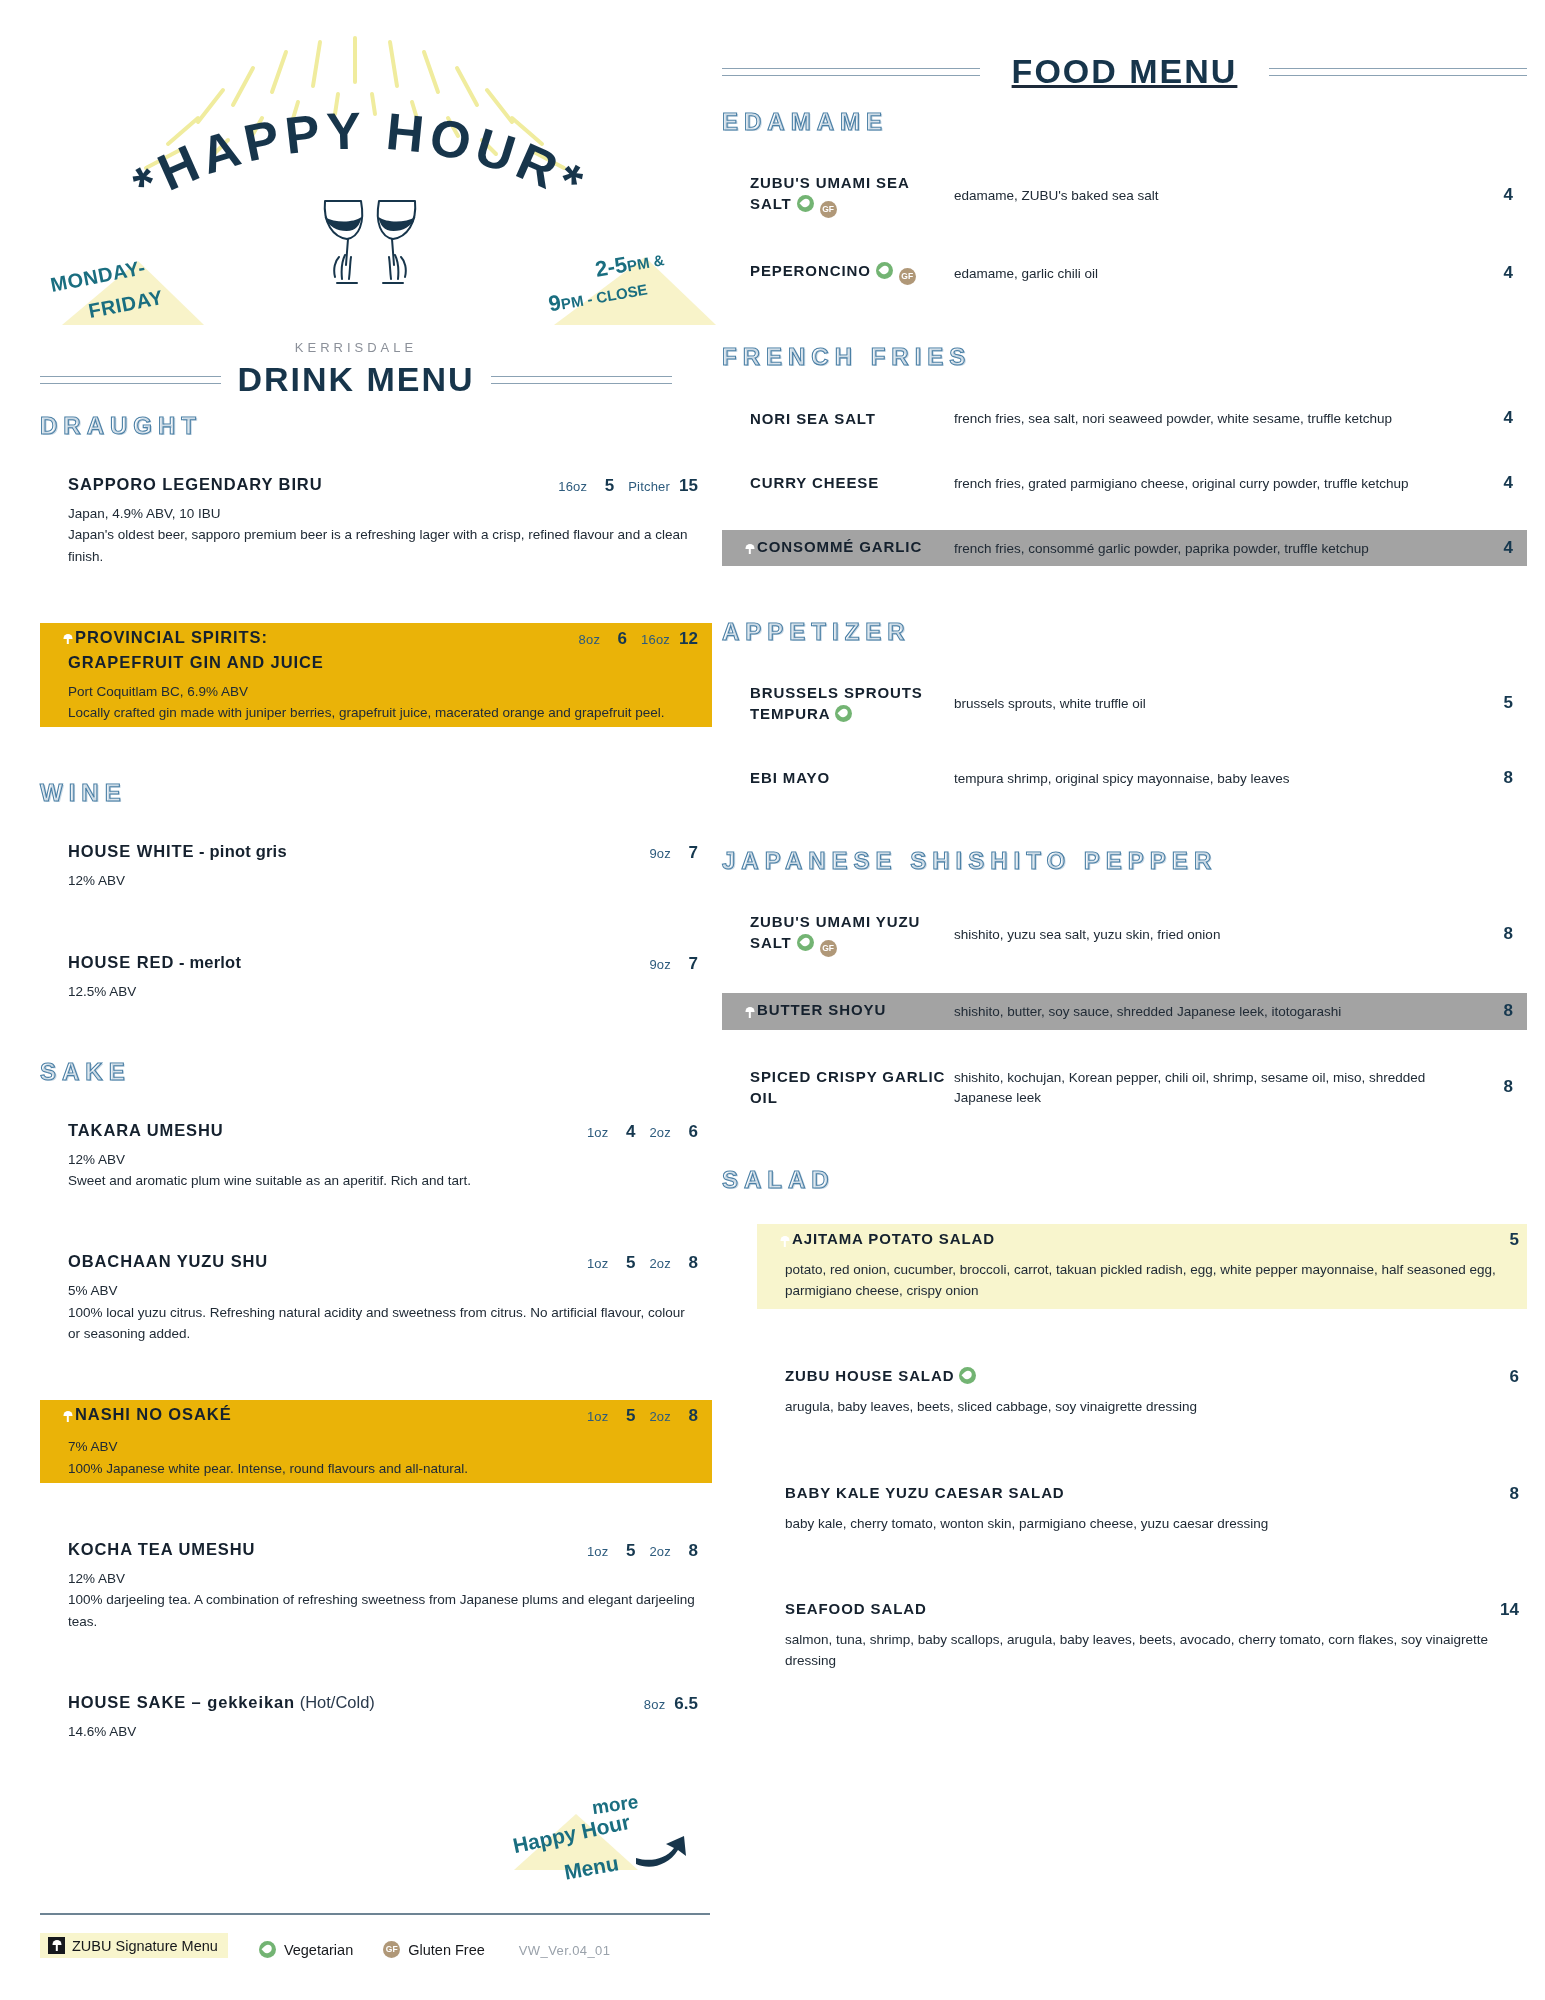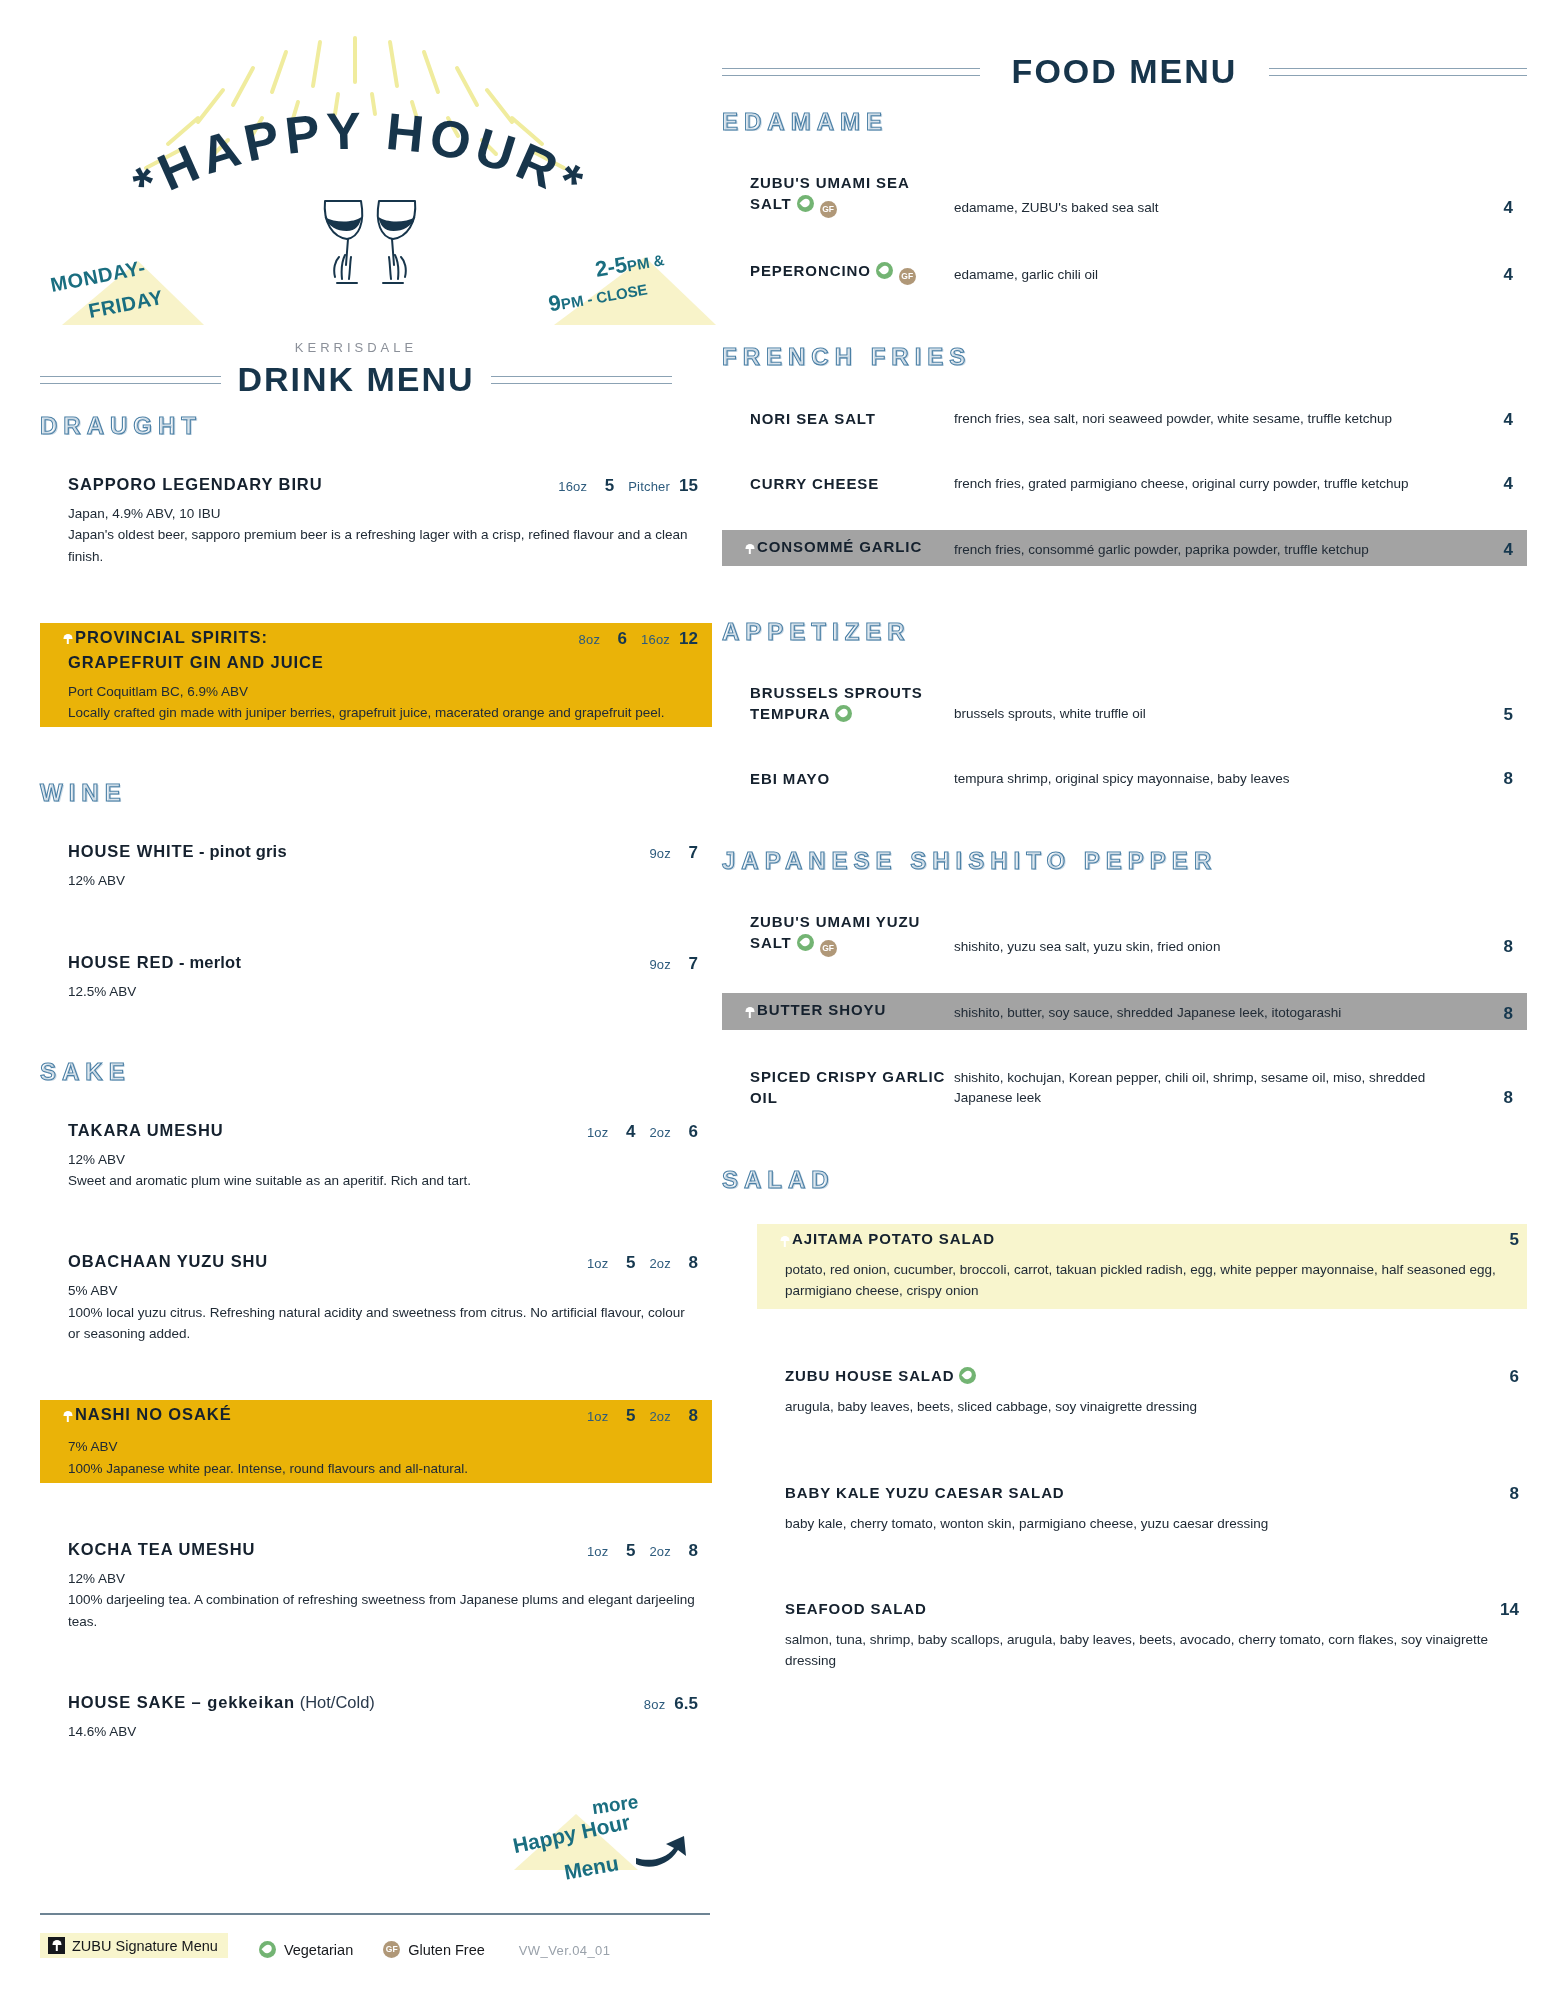--- a/index.html
+++ b/index.html
@@ -33,21 +33,21 @@
   .tm2{position:absolute;left:8px;top:38px;font-size:22px;font-weight:700;transform:rotate(-10deg);}
   .sm{font-size:15px;}
 
   .kerrisdale{position:absolute;left:0;right:0;top:340px;text-align:center;
     font-size:13px;letter-spacing:4px;color:#8b9099;}
   .title-row{position:absolute;left:40px;right:40px;top:360px;display:flex;align-items:center;gap:16px;}
   .rule{flex:1;height:6px;border-top:1.6px solid #8ba2b4;border-bottom:1.6px solid #8ba2b4;}
   .big-title{font-size:34px;font-weight:700;letter-spacing:2px;color:#17354b;white-space:nowrap;}
 
   
-  .title-row-food{position:absolute;left:10px;right:18px;top:52px;display:flex;align-items:center;gap:32px;}
+  .title-row-food{position:absolute;left:10px;right:18px;top:52px;display:flex;align-items:center;gap:32px;text-decoration:underline;}
 
   
   .sec-head{
     font-size:24px;font-weight:700;letter-spacing:6px;
     color:transparent;
     -webkit-text-stroke:1.1px #4a7fa5;
     text-shadow:1.4px 1.4px 0 rgba(74,127,165,.28);
     margin:0;
   }
 
@@ -60,21 +60,21 @@
   .d-name .paren{font-weight:400;color:#2a3a4c;letter-spacing:0;}
   .d-prices{display:flex;align-items:baseline;flex:0 0 auto;padding-top:2px;}
   .pcell{display:flex;align-items:baseline;gap:9px;}
   .pcell + .pcell{margin-left:14px;}
   .psize{font-size:13px;color:#2d5b7d;letter-spacing:.2px;}
   .pval{font-size:17px;font-weight:700;color:#16384f;min-width:18px;text-align:right;}
   .d-desc{font-size:13.5px;line-height:1.58;color:#202b36;margin-top:7px;}
   .d-desc .abv{display:block;}
 
   
-  .f-item{display:flex;align-items:flex-end;padding:6px 14px 6px 28px;}
+  .f-item{display:flex;align-items:center;padding:6px 14px 6px 28px;}
   .f-item.hl{background:#a3a3a3;}
   .f-name{width:196px;flex:0 0 196px;font-size:15px;font-weight:700;letter-spacing:.9px;
           color:#15212e;line-height:1.42;padding-right:8px;}
   .f-desc{flex:1;font-size:13.5px;line-height:1.5;color:#202b36;padding-top:2px;}
   .f-price{flex:0 0 40px;text-align:right;font-size:17px;font-weight:700;color:#16384f;}
 
   
   .s-item{padding:6px 8px 8px 28px;margin-left:35px;}
   .s-item.hl{background:#f8f5cd;}
   .s-top{display:flex;align-items:flex-start;}

